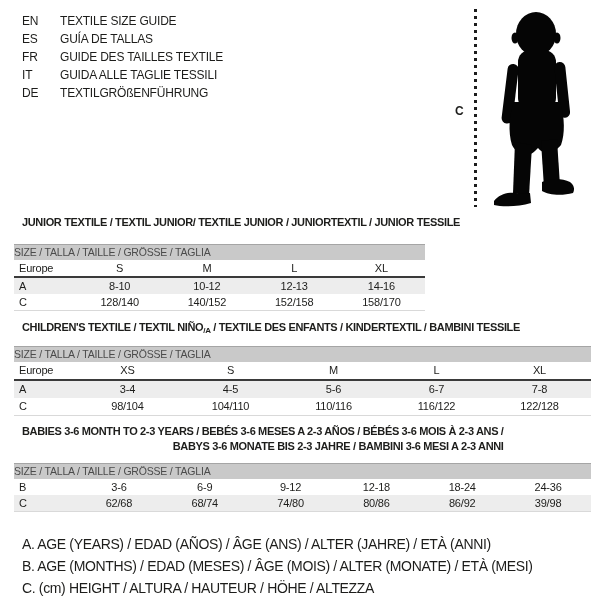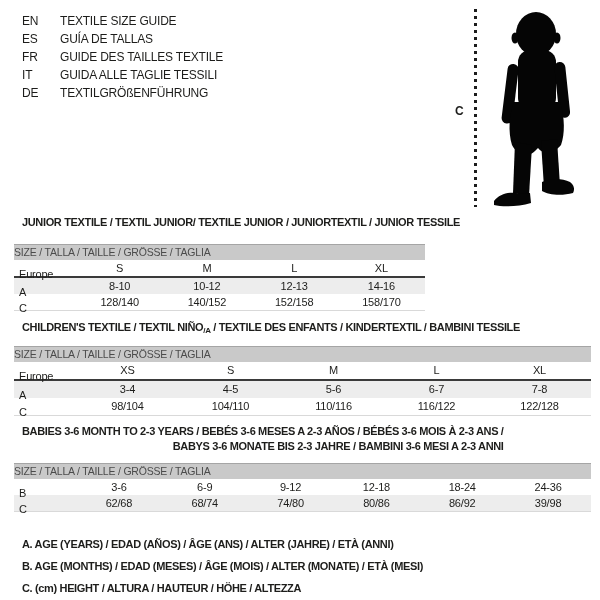--- a/index.html
+++ b/index.html
@@ -33,29 +33,29 @@
   
   .tbl{font-size:11px;letter-spacing:-0.2px;border-bottom:1px solid #d9d9d9;}
   .tbl-head{
     height:15px;line-height:15px;background:#c9c9c9;border-top:1px solid #a5a5a5;
     color:#4b4b4b;font-size:10.5px;letter-spacing:-0.2px;
   }
   .trow{display:flex;height:16px;line-height:16px;}
   #t2 .trow{height:17px;line-height:17px;}
   .trow.europe{border-bottom:2px solid #3a3a3a;}
   .trow.stripe{background:#ededed;}
-  .tl{width:62px;flex:0 0 62px;padding-left:5px;box-sizing:border-box;margin-top:6px;}
+  .tl{width:62px;flex:0 0 62px;padding-left:5px;box-sizing:border-box;}
   .tv{flex:1;text-align:center;}
   #t1{left:14px;top:244px;width:411px;}
   #t2{left:14px;top:346px;width:577px;}
   #t3{left:14px;top:463px;width:577px;}
 
   
   .legend{left:22px;top:533px;}
-  .legend-line{font-weight:bold;font-size:11px;line-height:22px;letter-spacing:-0.35px;white-space:nowrap;}
+  .legend-line{font-weight:normal;font-size:14px;line-height:22px;letter-spacing:-0.35px;white-space:nowrap;}
 </style>
 </head>
 <body>
 
 <div class="abs lang-list">
   <div class="lang-row">
     <span class="lang-code">EN</span>
     <span class="lang-label">TEXTILE SIZE GUIDE</span>
   </div>
   <div class="lang-row">

